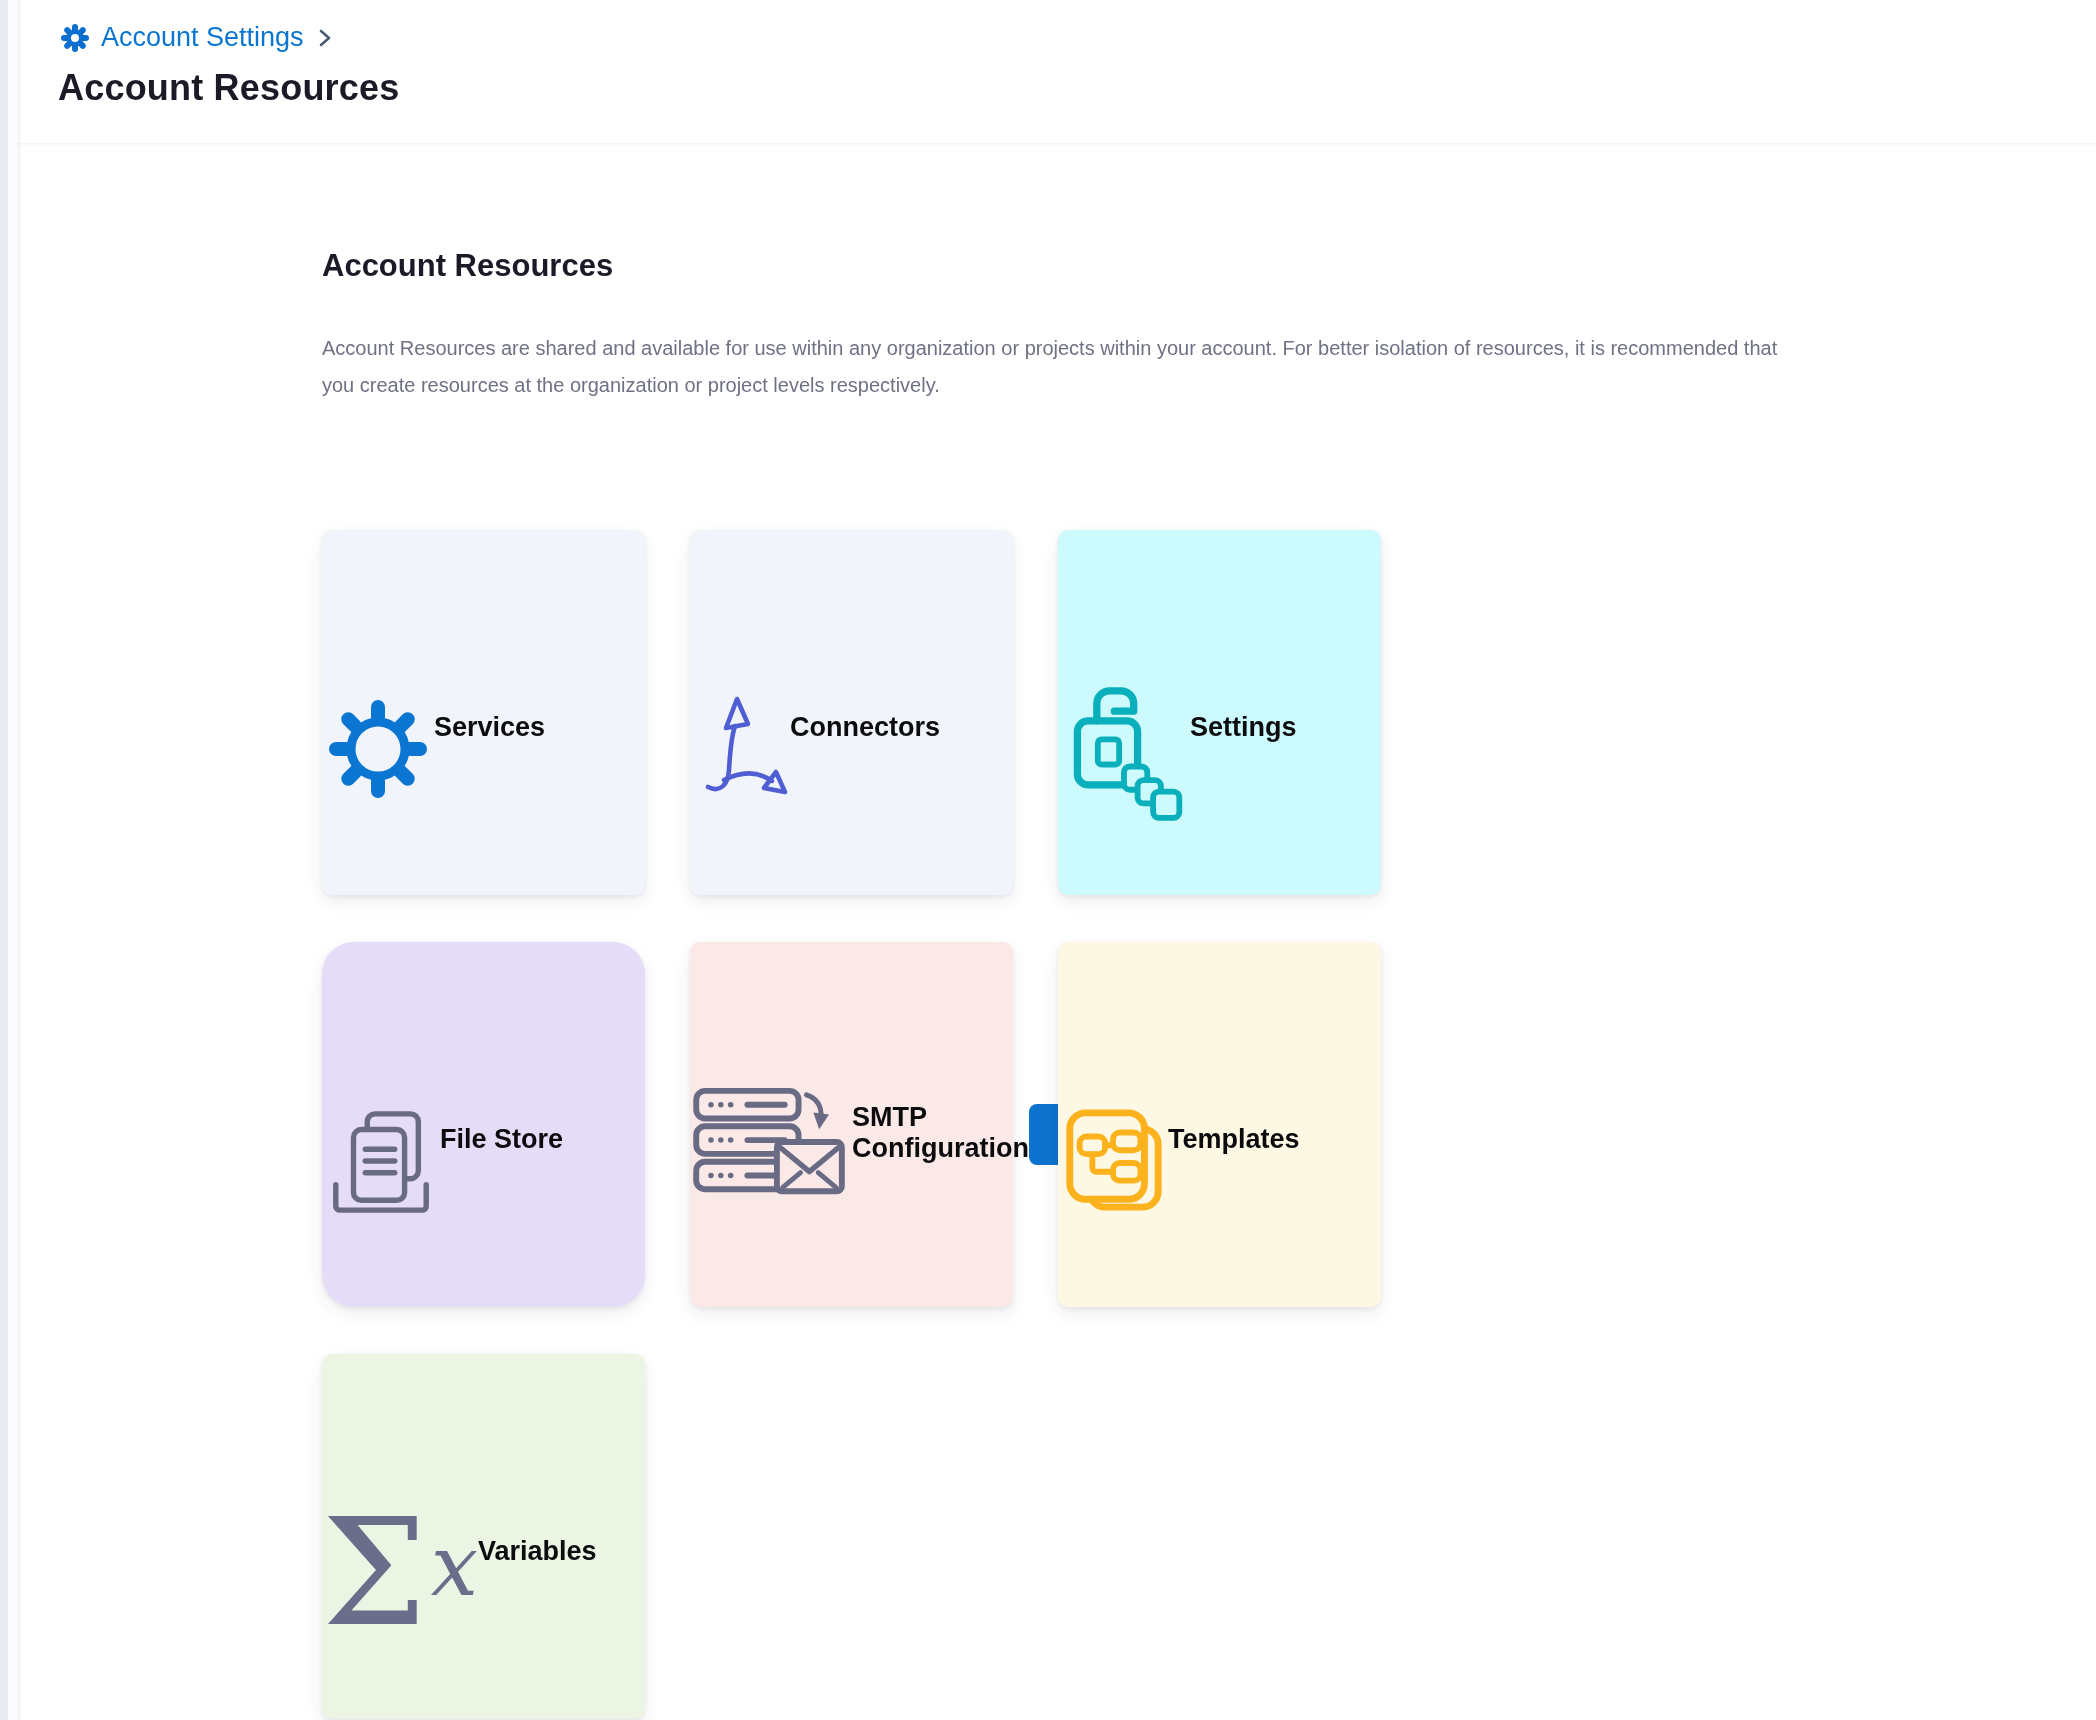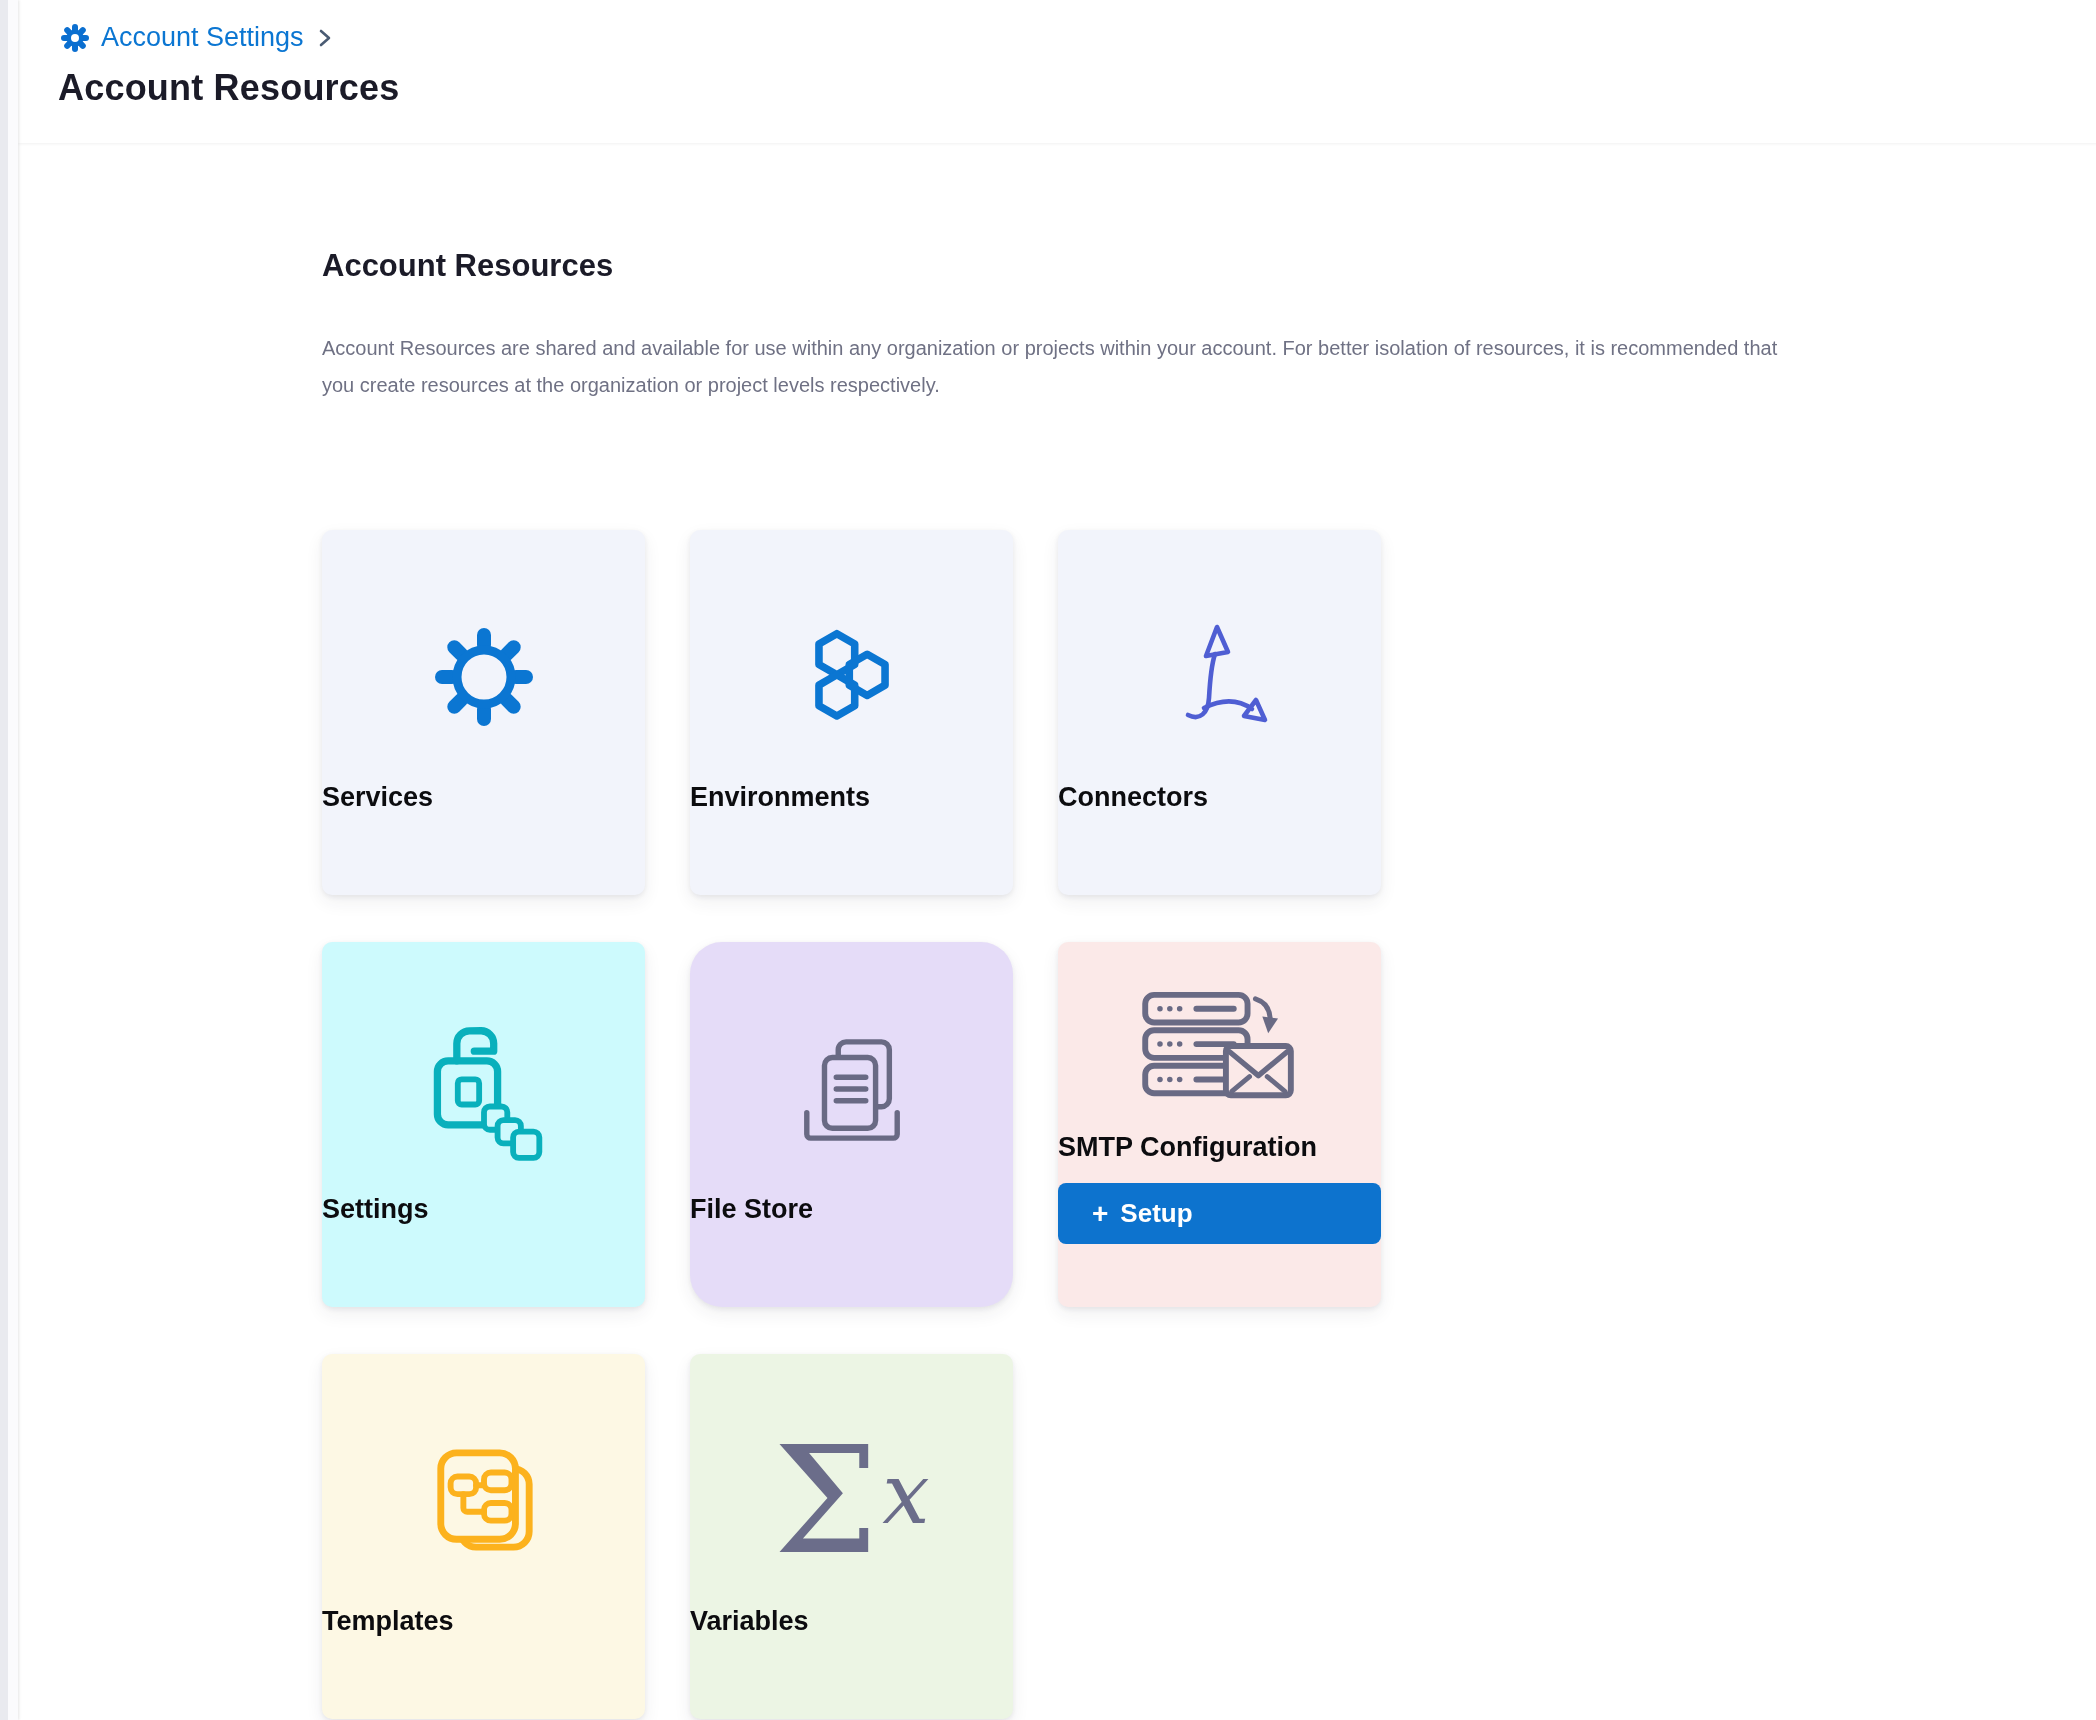--- a/index.html
+++ b/index.html
@@ -37,21 +37,21 @@
   .section-desc{
     position:absolute;left:314px;top:330px;width:1480px;
     font-size:20px;line-height:37px;color:#6f7184;
   }
   .cards{
     position:absolute;left:314px;top:530px;
     display:grid;grid-template-columns:repeat(3,323px);grid-auto-rows:365px;
     column-gap:45px;row-gap:47px;
   }
   .card{
-    border-radius:10px;cursor:pointer;display:flex;flex-direction:column;
+    border-radius:10px;cursor:pointer;display:flex;align-items:center;
     box-shadow:0 2px 5px rgba(40,41,61,.08),0 7px 18px rgba(40,41,61,.07);
   }
   .icon-box{height:150px;margin-top:72px;display:flex;align-items:center;justify-content:center;}
   .card-label{margin-top:30px;font-size:27px;font-weight:600;color:#0c0c0f;}
   
   .card.smtp .icon-box{margin-top:42px;height:132px;}
   .card.smtp .card-label{margin-top:16px;}
   .setup-btn{
     margin-top:20px;border:none;border-radius:8px;cursor:pointer;
     padding:15px 34px;font-family:"Liberation Sans",sans-serif;
@@ -118,32 +118,20 @@
             <line x1="78.6" y1="78.6" x2="85.7" y2="85.7"></line>
             <line x1="26.3" y1="85.7" x2="33.4" y2="78.6"></line>
             <line x1="78.6" y1="33.4" x2="85.7" y2="26.3"></line>
           </g>
           <circle cx="56" cy="56" r="27" fill="none" stroke="currentColor" stroke-width="9"></circle>
         </svg>
       </div>
       <div class="card-label">Services</div>
     </div>
 
-    <div class="card" style="background: rgb(242, 244, 251);">
-      <div class="icon-box" style="color: rgb(11, 118, 210);">
-        <svg width="104" height="104" viewBox="0 0 96 96">
-          <g fill="none" stroke="currentColor" stroke-width="7" stroke-linejoin="round">
-            <polygon points="34,8 50.5,17.5 50.5,36.5 34,46 17.5,36.5 17.5,17.5"></polygon>
-            <polygon points="34,46 50.5,55.5 50.5,74.5 34,84 17.5,74.5 17.5,55.5"></polygon>
-            <polygon points="62,27 78.5,36.5 78.5,55.5 62,65 45.5,55.5 45.5,36.5"></polygon>
-          </g>
-        </svg>
-      </div>
-      <div class="card-label">Environments</div>
-    </div>
 
     <div class="card" style="background: rgb(242, 244, 251);">
       <div class="icon-box" style="color: rgb(79, 94, 211);">
         <svg width="100" height="118" viewBox="0 0 100 118">
           <g fill="none" stroke="currentColor" stroke-width="4.6" stroke-linecap="round" stroke-linejoin="round">
             <path d="M18 97 C30 103 38 95 39 80 C40 62 41 48 45 36"></path>
             <path d="M36 38 L47 9 L58 34 Z"></path>
             <path d="M34 90 C52 81 68 81 82 91"></path>
             <path d="M86 82 L95 102 L74 98 Z"></path>
           </g>

